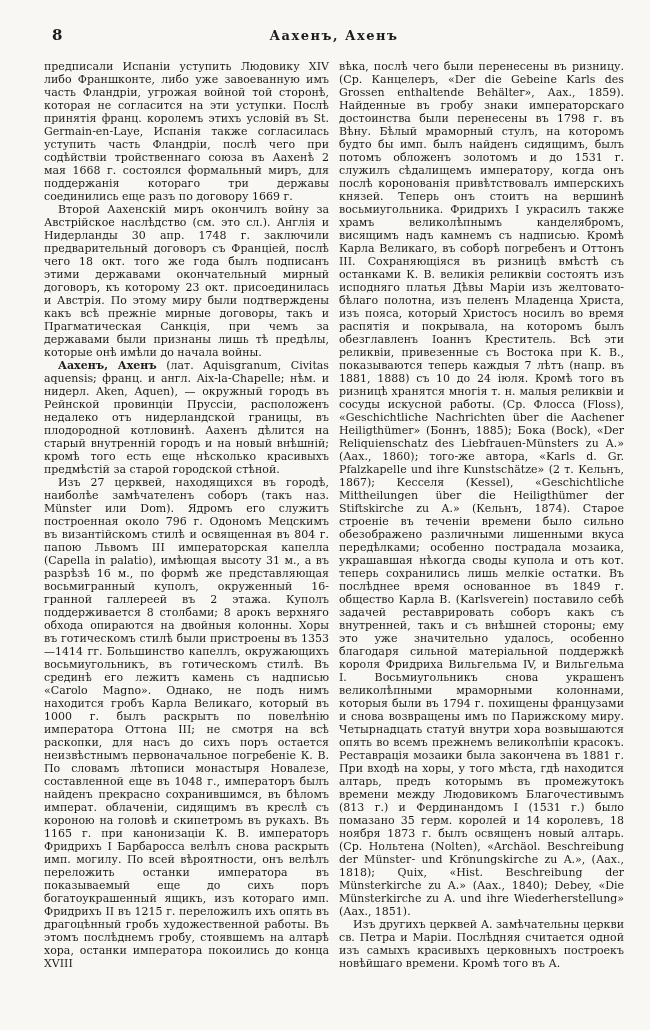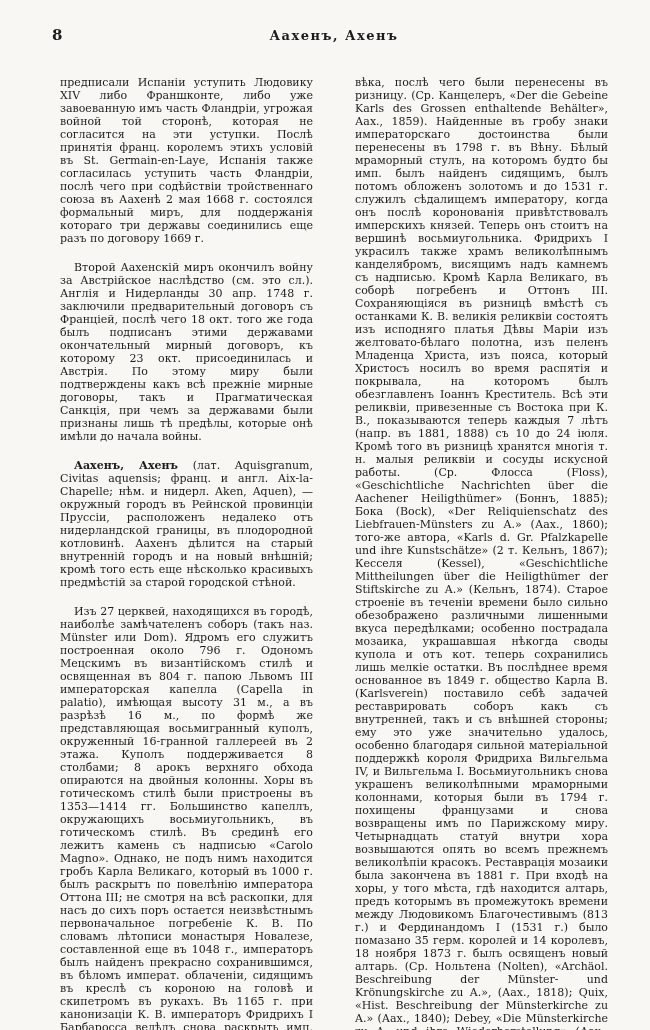--- a/index.html
+++ b/index.html
@@ -48,21 +48,21 @@
     gap: 10px;
   }
   .col {
     width: 285px;
     font-size: 11px;
     line-height: 13px;
     text-align: justify;
     hyphens: auto;
   }
   .col p {
-    margin: 16px;
+    margin: 0;
     text-indent: 14px;
   }
   .col p.continuation {
     text-indent: 0;
   }
   .entry-head {
     font-weight: bold;
   }
 </style>
 </head>
@@ -75,15 +75,16 @@
   </div>
   <div class="columns">
     <div class="col">
       <p class="continuation">предписали Испаніи уступить Людовику XIV либо Франшконте, либо уже завоеванную имъ часть Фландріи, угрожая войной той сторонѣ, которая не согласится на эти уступки. Послѣ принятія франц. королемъ этихъ условій въ St. Germain-en-Laye, Испанія также согласилась уступить часть Фландріи, послѣ чего при содѣйствіи тройственнаго союза въ Аахенѣ 2 мая 1668 г. состоялся формальный миръ, для поддержанія котораго три державы соединились еще разъ по договору 1669 г.</p>
       <p>Второй Аахенскій миръ окончилъ войну за Австрійское наслѣдство (см. это сл.). Англія и Нидерланды 30 апр. 1748 г. заключили предварительный договоръ съ Франціей, послѣ чего 18 окт. того же года былъ подписанъ этими державами окончательный мирный договоръ, къ которому 23 окт. присоединилась и Австрія. По этому миру были подтверждены какъ всѣ прежніе мирные договоры, такъ и Прагматическая Санкція, при чемъ за державами были признаны лишь тѣ предѣлы, которые онѣ имѣли до начала войны.</p>
       <p><b class="entry-head">Аахенъ, Ахенъ</b> <span>(лат. Aquisgranum, Civitas aquensis; франц. и англ. Aix-la-Chapelle; нѣм. и нидерл. Aken, Aquen), — окружный городъ въ Рейнской провинціи Пруссіи, расположенъ недалеко отъ нидерландской границы, въ плодородной котловинѣ. Аахенъ дѣлится на старый внутренній городъ и на новый внѣшній; кромѣ того есть еще нѣсколько красивыхъ предмѣстій за старой городской стѣной.</span></p>
       <p>Изъ 27 церквей, находящихся въ городѣ, наиболѣе замѣчателенъ соборъ (такъ наз. Münster или Dom). Ядромъ его служитъ построенная около 796 г. Одономъ Мецскимъ въ византійскомъ стилѣ и освященная въ 804 г. папою Львомъ III императорская капелла (Capella in palatio), имѣющая высоту 31 м., а въ разрѣзѣ 16 м., по формѣ же представляющая восьмигранный куполъ, окруженный 16-гранной галлереей въ 2 этажа. Куполъ поддерживается 8 столбами; 8 арокъ верхняго обхода опираются на двойныя колонны. Хоры въ готическомъ стилѣ были пристроены въ 1353—1414 гг. Большинство капеллъ, окружающихъ восьмиугольникъ, въ готическомъ стилѣ. Въ срединѣ его лежитъ камень съ надписью «Carolo Magno». Однако, не подъ нимъ находится гробъ Карла Великаго, который въ 1000 г. былъ раскрытъ по повелѣнію императора Оттона III; не смотря на всѣ раскопки, для насъ до сихъ поръ остается неизвѣстнымъ первоначальное погребеніе К. В. По словамъ лѣтописи монастыря Новалезе, составленной еще въ 1048 г., императоръ былъ найденъ прекрасно сохранившимся, въ бѣломъ императ. облаченіи, сидящимъ въ креслѣ съ короною на головѣ и скипетромъ въ рукахъ. Въ 1165 г. при канонизаціи К. В. императоръ Фридрихъ I Барбаросса велѣлъ снова раскрыть имп. могилу. По всей вѣроятности, онъ велѣлъ переложить останки императора въ показываемый еще до сихъ поръ богатоукрашенный ящикъ, изъ котораго имп. Фридрихъ II въ 1215 г. переложилъ ихъ опять въ драгоцѣнный гробъ художественной работы. Въ этомъ послѣднемъ гробу, стоявшемъ на алтарѣ хора, останки императора покоились до конца XVIII</p>
     </div>
     <div class="col">
       <p class="continuation">вѣка, послѣ чего были перенесены въ ризницу. (Ср. Канцелеръ, «Der die Gebeine Karls des Grossen enthaltende Behälter», Аах., 1859). Найденные въ гробу знаки императорскаго достоинства были перенесены въ 1798 г. въ Вѣну. Бѣлый мраморный стулъ, на которомъ будто бы имп. былъ найденъ сидящимъ, былъ потомъ обложенъ золотомъ и до 1531 г. служилъ сѣдалищемъ императору, когда онъ послѣ коронованія привѣтствовалъ имперскихъ князей. Теперь онъ стоитъ на вершинѣ восьмиугольника. Фридрихъ I украсилъ также храмъ великолѣпнымъ канделябромъ, висящимъ надъ камнемъ съ надписью. Кромѣ Карла Великаго, въ соборѣ погребенъ и Оттонъ III. Сохраняющіяся въ ризницѣ вмѣстѣ съ останками К. В. великія реликвіи состоятъ изъ исподняго платья Дѣвы Маріи изъ желтовато-бѣлаго полотна, изъ пеленъ Младенца Христа, изъ пояса, который Христосъ носилъ во время распятія и покрывала, на которомъ былъ обезглавленъ Іоаннъ Креститель. Всѣ эти реликвіи, привезенные съ Востока при К. В., показываются теперь каждыя 7 лѣтъ (напр. въ 1881, 1888) съ 10 до 24 іюля. Кромѣ того въ ризницѣ хранятся многія т. н. малыя реликвіи и сосуды искусной работы. (Ср. Флосса (Floss), «Geschichtliche Nachrichten über die Aachener Heiligthümer» (Боннъ, 1885); Бока (Bock), «Der Reliquienschatz des Liebfrauen-Münsters zu A.» (Аах., 1860); того-же автора, «Karls d. Gr. Pfalzkapelle und ihre Kunstschätze» (2 т. Кельнъ, 1867); Кесселя (Kessel), «Geschichtliche Mittheilungen über die Heiligthümer der Stiftskirche zu A.» (Кельнъ, 1874). Старое строеніе въ теченіи времени было сильно обезображено различными лишенными вкуса передѣлками; особенно пострадала мозаика, украшавшая нѣкогда своды купола и отъ кот. теперь сохранились лишь мелкіе остатки. Въ послѣднее время основанное въ 1849 г. общество Карла В. (Karlsverein) поставило себѣ задачей реставрировать соборъ какъ съ внутренней, такъ и съ внѣшней стороны; ему это уже значительно удалось, особенно благодаря сильной матеріальной поддержкѣ короля Фридриха Вильгельма IV, и Вильгельма I. Восьмиугольникъ снова украшенъ великолѣпными мраморными колоннами, которыя были въ 1794 г. похищены французами и снова возвращены имъ по Парижскому миру. Четырнадцать статуй внутри хора возвышаются опять во всемъ прежнемъ великолѣпіи красокъ. Реставрація мозаики была закончена въ 1881 г. При входѣ на хоры, у того мѣста, гдѣ находится алтарь, предъ которымъ въ промежутокъ времени между Людовикомъ Благочестивымъ (813 г.) и Фердинандомъ I (1531 г.) было помазано 35 герм. королей и 14 королевъ, 18 ноября 1873 г. былъ освященъ новый алтарь. (Ср. Нольтена (Nolten), «Archäol. Beschreibung der Münster- und Krönungskirche zu A.», (Аах., 1818); Quix, «Hist. Beschreibung der Münsterkirche zu A.» (Аах., 1840); Debey, «Die Münsterkirche zu A. und ihre Wiederherstellung» (Аах., 1851).</p>
+      <p>Изъ другихъ церквей А. замѣчательны церкви св. Петра и Маріи. Послѣдняя считается одной изъ самыхъ красивыхъ церковныхъ построекъ новѣйшаго времени. Кромѣ того въ А.</p>
     </div>
   </div>
 </div>
 
 </body></html>

